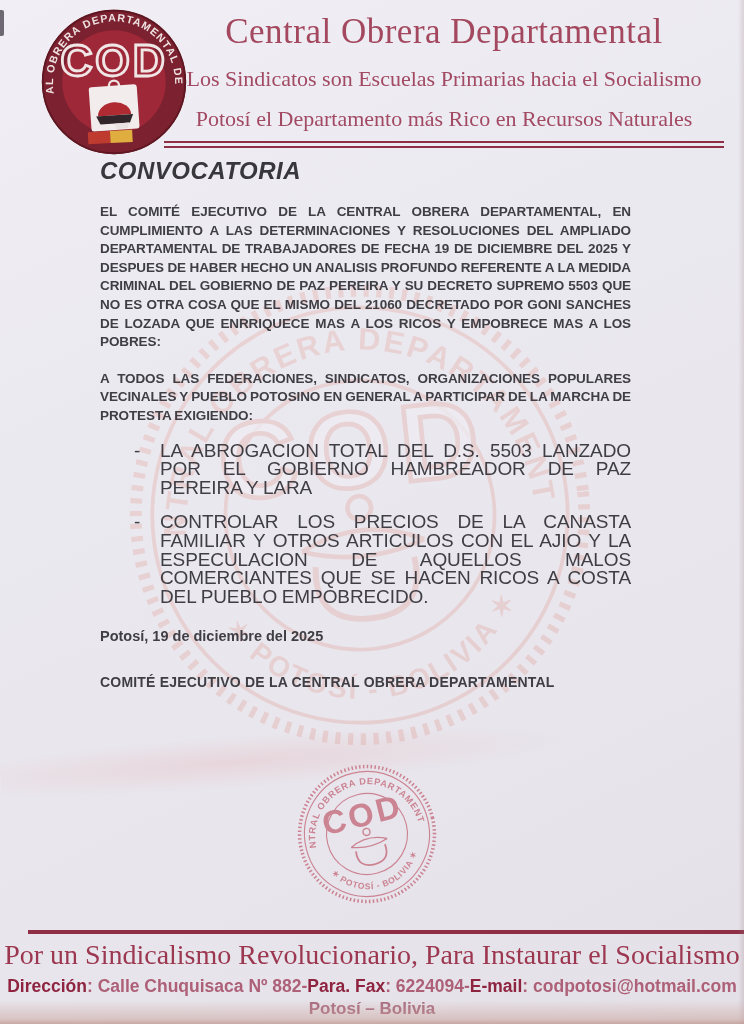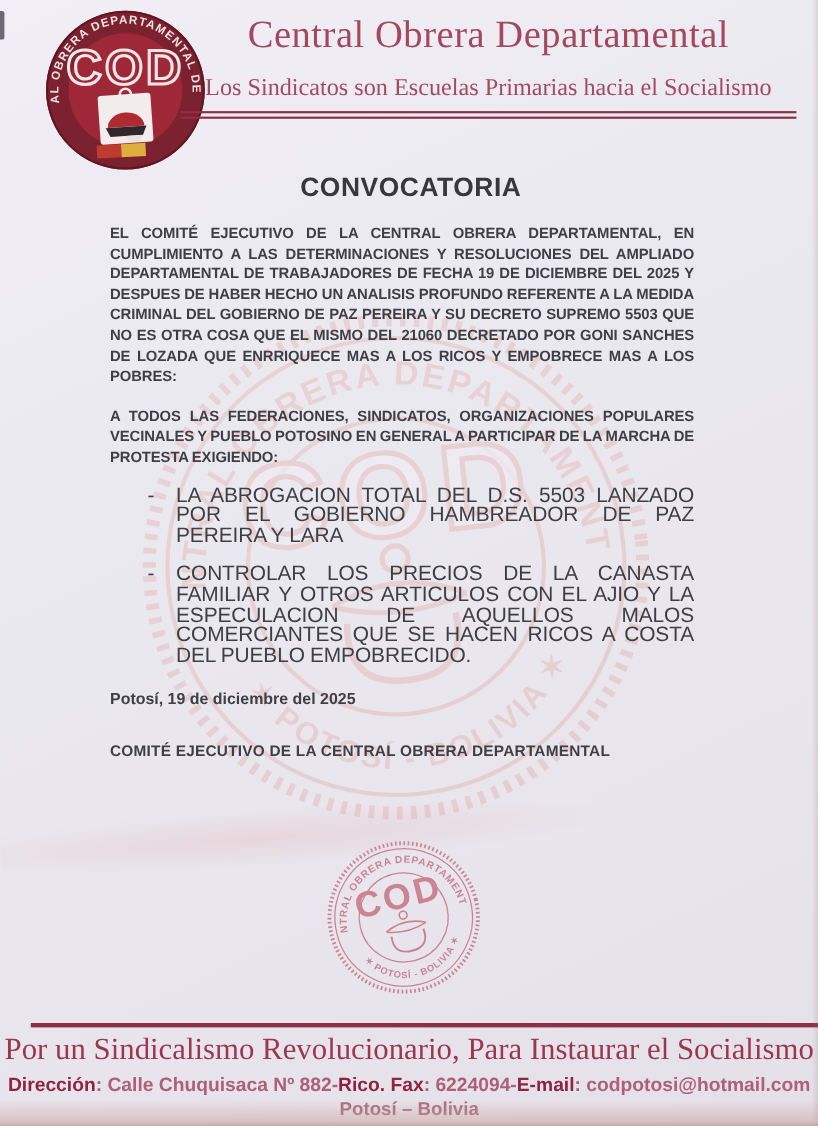--- a/index.html
+++ b/index.html
@@ -15,21 +15,21 @@
   .scan-streak { position:absolute; left:0; top:733px; width:560px; height:52px; transform:rotate(-4deg);
     background:radial-gradient(ellipse at 42% 50%, rgba(224,152,150,.20), rgba(224,152,150,0) 72%); }
   
   .logo { position:absolute; left:40px; top:8px; width:148px; height:148px; }
   .header { position:absolute; left:164px; top:12px; width:560px; text-align:center;
     border-bottom:7px double #8e2f46; padding-bottom:9px; }
   .org-name { font-family:"Liberation Serif", serif; font-size:35px; color:#a3485e; margin:0; font-weight:normal; letter-spacing:.5px; }
   .motto { font-family:"Liberation Serif", serif; font-size:22px; color:#a24a63; margin:14px 0 0 0; font-weight:normal; }
   
   .doc { position:absolute; left:100px; top:157px; width:547px; color:#3f3e44; }
-  .doc-title { text-align:center; font-size:24px; font-weight:bold; color:#38373c; margin:0; letter-spacing:.5px; }
+  .doc-title { text-align:left; font-size:24px; font-weight:bold; color:#38373c; margin:0; letter-spacing:.5px;font-style:italic; }
   .para { margin:18px 16px 0 0; text-align:justify; font-size:13.5px; font-weight:600; line-height:18.6px; letter-spacing:-.1px; word-spacing:-.5px; }
   .doc-sub { font-size:24px; font-weight:bold; color:#38373c; margin:21px 0 0 0; }
   ul.demands { list-style:none; margin:13px 0 0 0; padding:0 0 0 44px; }
   ul.demands li { position:relative; text-align:justify; font-size:19px; font-weight:400; line-height:18.6px; letter-spacing:-.1px; word-spacing:-.5px; margin:16px; }
   ul.demands li::before { content:"-"; position:absolute; left:-26px; top:0; }
   .dateline { margin:22px 0 0 0; font-size:14.5px; font-weight:600; }
   .signature { margin:30px 0 0 0; font-size:14px; font-weight:bold; letter-spacing:.2px; }
   
   .watermark { position:absolute; left:124px; top:279px; width:472px; height:472px; color:#da644d; opacity:.17; transform:rotate(-6deg); pointer-events:none; }
   .stamp { position:absolute; left:296px; top:763px; width:142px; height:142px; color:#c4697a; opacity:.78; transform:rotate(-14deg); }
@@ -86,20 +86,21 @@
     </g>
     <g transform="rotate(-3 76 140)">
       <rect x="52" y="133" width="24" height="13" fill="#bf3b2f"></rect>
       <rect x="76" y="133" width="24" height="13" fill="#dfae3f"></rect>
     </g>
   </svg>
 
   <div class="header">
     <h1 class="org-name">Central Obrera Departamental</h1>
     <p class="motto">Los Sindicatos son Escuelas Primarias hacia el Socialismo</p>
+    <p class="motto">Potosí el Departamento más Rico en Recursos Naturales</p>
   </div>
 
   <div class="doc">
     <h2 class="doc-title">CONVOCATORIA</h2>
     <p class="para">EL COMITÉ EJECUTIVO DE LA CENTRAL OBRERA DEPARTAMENTAL, EN CUMPLIMIENTO A LAS DETERMINACIONES Y RESOLUCIONES DEL AMPLIADO DEPARTAMENTAL DE TRABAJADORES DE FECHA 19 DE DICIEMBRE DEL 2025 Y DESPUES DE HABER HECHO UN ANALISIS PROFUNDO REFERENTE A LA MEDIDA CRIMINAL DEL GOBIERNO DE PAZ PEREIRA Y SU DECRETO SUPREMO 5503 QUE NO ES OTRA COSA QUE EL MISMO DEL 21060 DECRETADO POR GONI SANCHES DE LOZADA QUE ENRRIQUECE MAS A LOS RICOS Y EMPOBRECE MAS A LOS POBRES:</p>
     <p class="para">A TODOS LAS FEDERACIONES, SINDICATOS, ORGANIZACIONES POPULARES VECINALES Y PUEBLO POTOSINO EN GENERAL A PARTICIPAR DE LA MARCHA DE PROTESTA EXIGIENDO:</p>
     <ul class="demands">
       <li>LA ABROGACION TOTAL DEL D.S. 5503 LANZADO POR EL GOBIERNO HAMBREADOR DE PAZ PEREIRA Y LARA</li>
       <li>CONTROLAR LOS PRECIOS DE LA CANASTA FAMILIAR Y OTROS ARTICULOS CON EL AJIO Y LA ESPECULACION DE AQUELLOS MALOS COMERCIANTES QUE SE HACEN RICOS A COSTA DEL PUEBLO EMPOBRECIDO.</li>
     </ul>
@@ -120,21 +121,21 @@
     <text class="cod" x="100" y="88" text-anchor="middle" font-size="46" font-weight="bold" letter-spacing="4">COD</text>
     <circle cx="100" cy="97" r="5" fill="none" stroke="currentColor" stroke-width="2"></circle>
     <path d="M 74,113 q 26,-13 52,0" fill="none" stroke="currentColor" stroke-width="2"></path>
     <path d="M 74,113 q 26,9 52,0" fill="none" stroke="currentColor" stroke-width="2"></path>
     <path d="M 79,120 q -3,24 21,24 q 24,0 21,-24" fill="none" stroke="currentColor" stroke-width="2.5"></path>
   </svg>
 
   <div class="footer">
     <hr class="footer-rule">
     <p class="slogan">Por un Sindicalismo Revolucionario, Para Instaurar el Socialismo</p>
-    <p class="address"><span class="lbl">Dirección</span><span>: Calle Chuquisaca Nº 882-</span><span class="lbl">Rico. Fax</span><span>: 6224094-</span><span class="lbl">E-mail</span><span>: codpotosi@hotmail.com</span></p>
+    <p class="address"><span class="lbl">Dirección</span><span>: Calle Chuquisaca Nº 882-</span><span class="lbl">Para. Fax</span><span>: 6224094-</span><span class="lbl">E-mail</span><span>: codpotosi@hotmail.com</span></p>
     <p class="location">Potosí – Bolivia</p>
   </div>
 
   <div class="scan-streak"></div>
   <div class="scan-notch"></div>
   <div class="scan-right"></div>
   <div class="scan-bottom"></div>
 
 </div>
 

